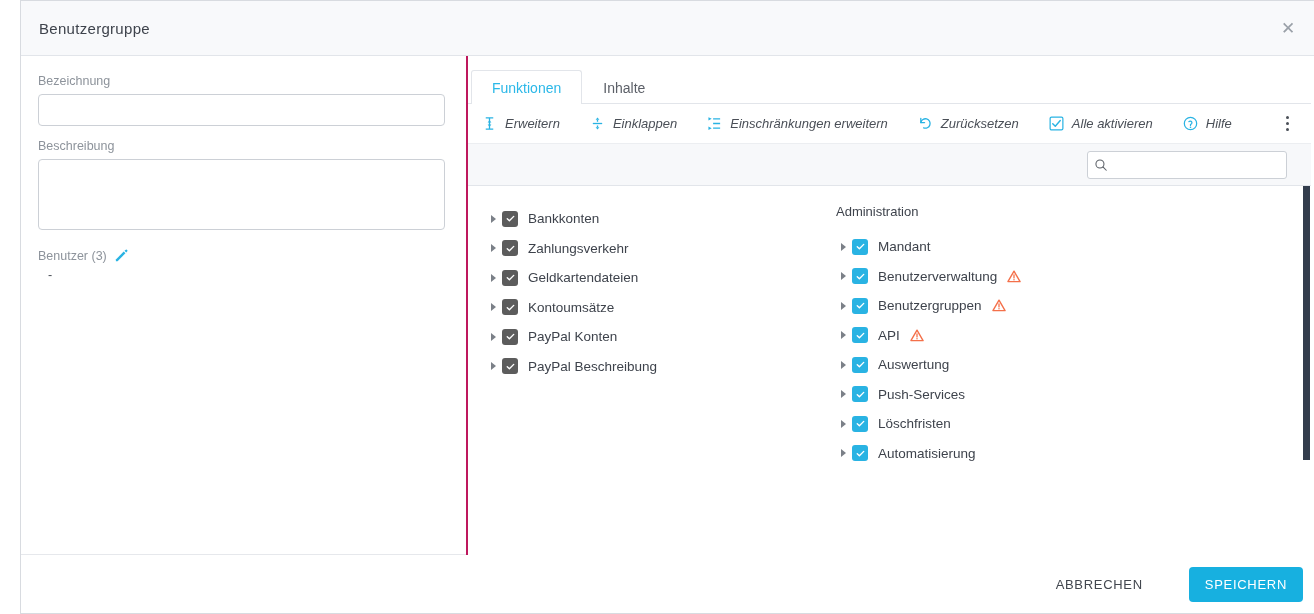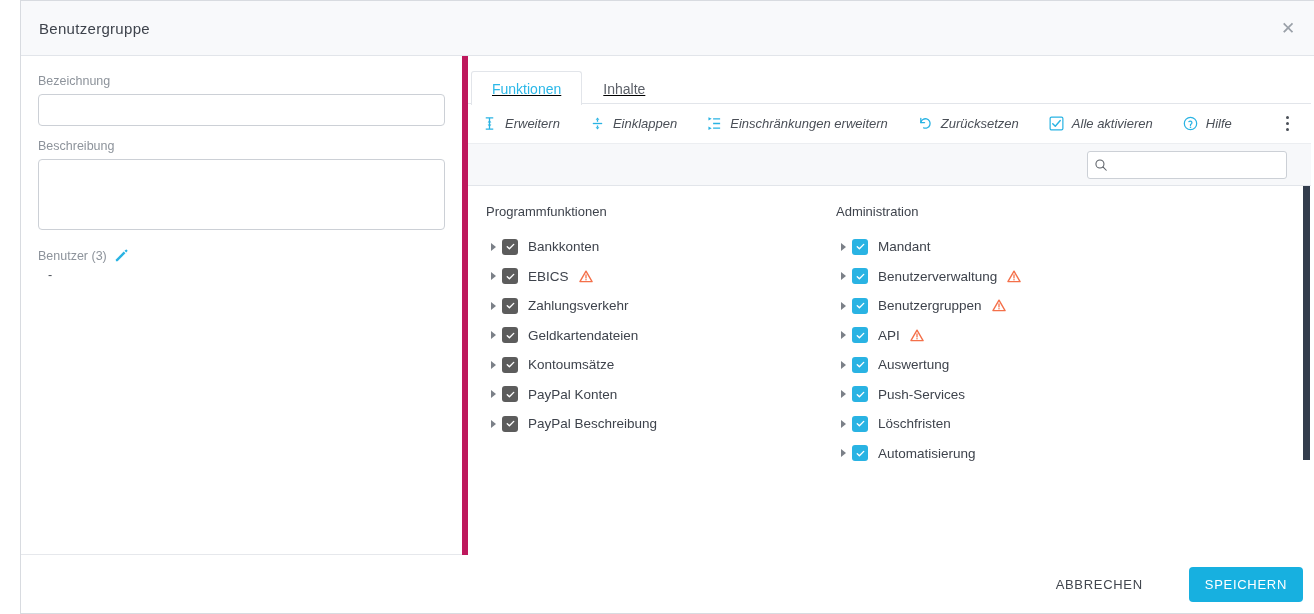--- a/index.html
+++ b/index.html
@@ -38,21 +38,21 @@
 
   
   .body {
     flex: 1 1 auto; display: flex; min-height: 0;
     position: relative;
   }
 
   
   .left-pane {
     width: 447px; flex: 0 0 447px;
-    border-right: 6px solid #be185d;
+    border-right: 2px solid #be185d;
     padding: 18px 10px 0 17px;
     background: #ffffff;
     position: relative;
   }
   .left-pane::after {
     content: ""; position: absolute;
     left: 0; right: 0; bottom: 0; height: 1px;
     background: #e6e8ec;
   }
   .field-label {
@@ -86,26 +86,25 @@
   
   .right-pane {
     flex: 1 1 auto; min-width: 0;
     display: flex; flex-direction: column;
     padding: 14px 0 0 0;
     position: relative;
   }
 
   
   .tabs {
-    display: flex; 
+    display: flex; align-items: flex-end;
     height: 34px; flex: 0 0 34px;
     padding-left: 3px;
     border-bottom: 1px solid #e2e5ea;
     margin-right: 22px;
-    text-decoration: underline;
   }
   .tab {
     height: 34px; display: flex; align-items: center;
     padding: 0 20px; font-size: 14px; color: #5c6068;
     cursor: pointer; background: transparent;
     border: 1px solid transparent; border-bottom: none;
     position: relative; top: 1px;
   }
   .tab.active {
     color: #2bb8e8;
@@ -344,52 +343,33 @@
             <path d="M10.2 10.2 L14 14" stroke="#5a5f66" stroke-width="1.2" stroke-linecap="round"></path>
           </svg>
           <input value="" placeholder="" style="">
         </div>
       </div>
 
       <div class="tree-wrap">
         <div class="tree-cols">
 
           <div class="tree-col">
-            <div class="col-title">Programmfunktionen</div>
 
             <div class="tree-row">
               <div class="caret">
                   <span></span>
                 </div>
               <div class="cb gray">
                 <svg width="11" height="11" viewBox="0 0 16 16">
                     <path d="M3.3 8.3 L6.4 11.3 L12.7 4.9" stroke="#fff" stroke-width="2" fill="none" stroke-linecap="round" stroke-linejoin="round"></path>
                   </svg>
               </div>
               <div class="node-label">Bankkonten</div>
             </div>
 
-            <div class="tree-row">
-              <div class="caret">
-                  <span></span>
-                </div>
-              <div class="cb gray">
-                <svg width="11" height="11" viewBox="0 0 16 16">
-                    <path d="M3.3 8.3 L6.4 11.3 L12.7 4.9" stroke="#fff" stroke-width="2" fill="none" stroke-linecap="round" stroke-linejoin="round"></path>
-                  </svg>
-              </div>
-              <div class="node-label">EBICS</div>
-              <div class="warn">
-                <svg width="14" height="13" viewBox="0 0 16 15">
-                    <path d="M8 1.4 L15 13.4 H1 Z" fill="none" stroke="#f4704a" stroke-width="1.6" stroke-linejoin="round"></path>
-                    <path d="M8 5.6 V9.1" stroke="#f4704a" stroke-width="1.5" stroke-linecap="round"></path>
-                    <circle cx="8" cy="11.3" r="0.85" fill="#f4704a"></circle>
-                  </svg>
-              </div>
-            </div>
 
             <div class="tree-row">
               <div class="caret">
                   <span></span>
                 </div>
               <div class="cb gray">
                 <svg width="11" height="11" viewBox="0 0 16 16">
                     <path d="M3.3 8.3 L6.4 11.3 L12.7 4.9" stroke="#fff" stroke-width="2" fill="none" stroke-linecap="round" stroke-linejoin="round"></path>
                   </svg>
               </div>

